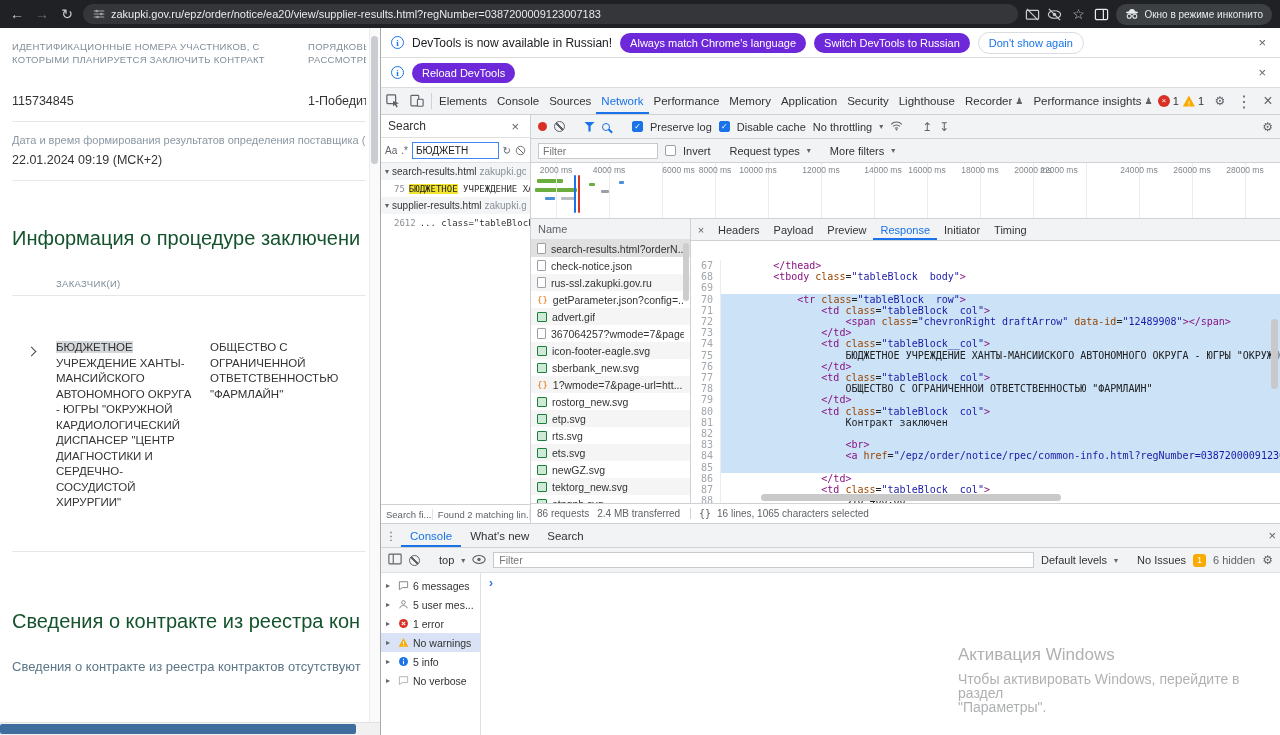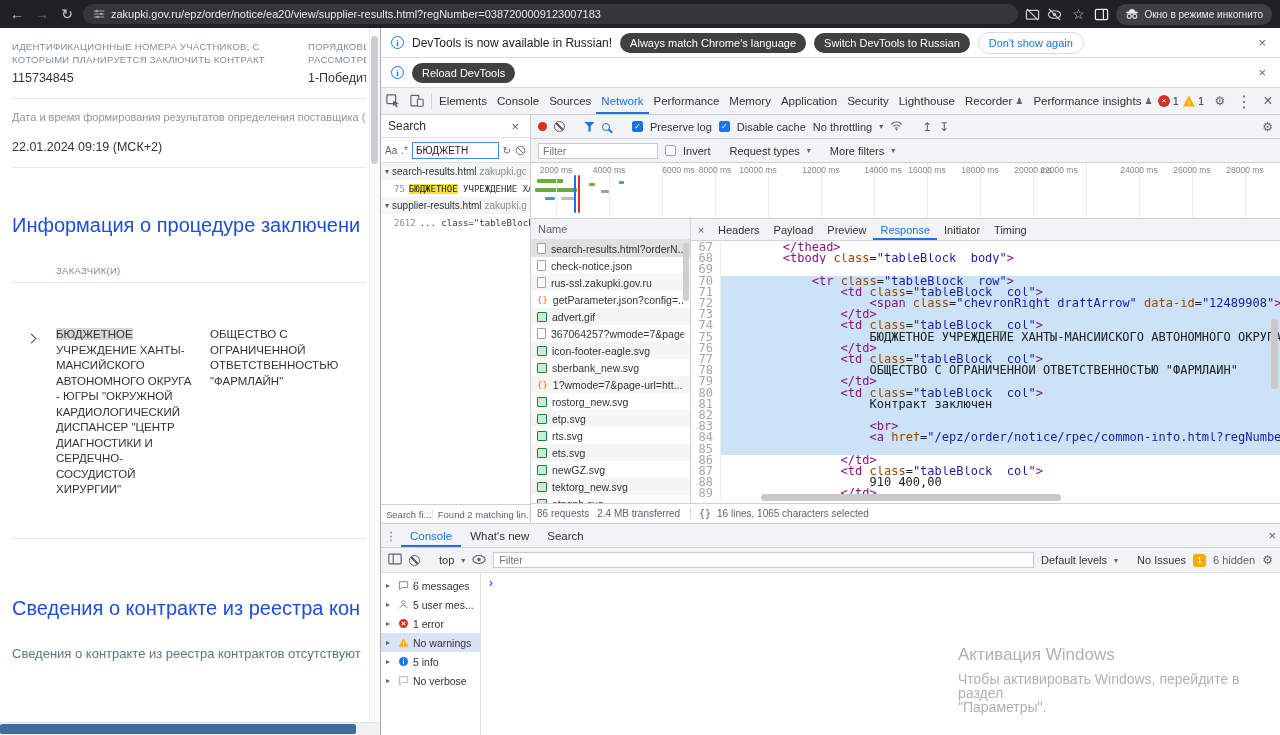--- a/index.html
+++ b/index.html
@@ -19,25 +19,25 @@
   .bicon{flex:0 0 auto;display:flex;align-items:center;}
 
   
   .page{position:absolute;left:0;top:28px;width:380px;height:707px;background:#fff;overflow:hidden;}
   .pg-inner{padding:12px 14px 0 12px;}
   .pg-row{display:flex;gap:10px;}
   .c-left{width:286px;flex:0 0 auto;}
   .c-right{flex:1;min-width:0;white-space:nowrap;overflow:hidden;}
   .pg-cap{font-size:9.5px;color:#7f8d99;line-height:13px;letter-spacing:.3px;}
   .pg-val{font-size:12.5px;color:#333;}
-  .vals{margin-top:5px;}
+  .vals{margin-top:28px;}
   .pg-hr{border:0;border-top:1px solid #e7e7e7;margin-top:13px;}
   .pg-label{font-size:11px;color:#8b98a3;margin-top:12px;white-space:nowrap;overflow:hidden;}
-  .pg-date{margin-top:17px;}
-  .pg-h1{font-size:20px;color:#1d4ed8;margin-top:46px;white-space:nowrap;overflow:hidden;}
+  .pg-date{margin-top:7px;}
+  .pg-h1{font-size:20px;color:#14532d;margin-top:46px;white-space:nowrap;overflow:hidden;}
   .pg-thead{display:flex;margin-top:27px;}
   .col0{width:44px;flex:0 0 auto;padding-left:16px;padding-top:4px;}
   .col1{width:154px;flex:0 0 auto;padding-right:14px;}
   .col2{width:140px;flex:0 0 auto;}
   .pg-hr.tight{margin-top:5px;}
   .pg-trow{display:flex;margin-top:44px;font-size:11.5px;line-height:15.5px;color:#333;}
   .chev{display:inline-block;width:7px;height:7px;border:solid #4a4a4a;border-width:0 1.6px 1.6px 0;
     transform:rotate(-45deg);}
   .hl-gray{background:#d5d8da;}
   .pg-h2{margin-top:58px;}
@@ -50,21 +50,21 @@
   .pg-hthumb{position:absolute;left:0;top:1px;height:10px;width:356px;background:#3f6e9e;border-radius:2px;}
 
   
   .dt{position:absolute;left:380px;top:28px;width:900px;height:707px;background:#fff;
     border-left:1px solid #a9a9a9;display:flex;flex-direction:column;color:#202124;}
   .ibar{height:30px;border-bottom:1px solid #dadce0;display:flex;align-items:center;gap:8px;
     padding:0 10px;font-size:12px;flex:0 0 auto;overflow:hidden;}
   .iinfo{width:13px;height:13px;border-radius:50%;border:1.5px solid #1a73e8;color:#1a73e8;
     font-size:9px;font-weight:bold;display:flex;align-items:center;justify-content:center;flex:0 0 auto;
     font-family:"Liberation Serif",serif;}
-  .pill{background:#404040;color:#fff;border-radius:13px;padding:4px 10px;font-size:11px;white-space:nowrap;flex:0 0 auto;}
+  .pill{background:#6d28d9;color:#fff;border-radius:13px;padding:4px 10px;font-size:11px;white-space:nowrap;flex:0 0 auto;}
   .pill.ghost{background:#fff;color:#1a73e8;border:1px solid #dadce0;}
   .xbtn{color:#5f6368;font-size:13px;padding:0 4px;flex:0 0 auto;}
   .push{margin-left:auto;}
   .ibar .itext{white-space:nowrap;overflow:hidden;}
 
   .tabbar{height:27px;background:#f1f3f4;border-bottom:1px solid #cfd1d4;display:flex;
     align-items:stretch;flex:0 0 auto;overflow:hidden;}
   .ticon{width:24px;display:flex;align-items:center;justify-content:center;color:#5f6368;flex:0 0 auto;}
   .vsep{width:1px;background:#cfd1d4;margin:5px 2px;flex:0 0 auto;}
   .dtab{padding:0 5px;display:flex;align-items:center;font-size:11.5px;color:#333;gap:3px;white-space:nowrap;}
@@ -143,22 +143,22 @@
   .fic-json{flex:0 0 auto;color:#e8710a;font-size:9px;font-family:"DejaVu Sans Mono",monospace;}
   .req-name{overflow:hidden;}
   .req-vthumb{position:absolute;right:1px;top:24px;width:6px;height:58px;background:#cdcdcd;border-radius:3px;}
 
   .respcol{flex:1;display:flex;flex-direction:column;min-width:0;position:relative;}
   .rtabs{height:22px;border-bottom:1px solid #cfd1d4;display:flex;align-items:stretch;font-size:11px;
     color:#333;background:#f1f3f4;flex:0 0 auto;}
   .rx{width:20px;display:flex;align-items:center;justify-content:center;color:#5f6368;}
   .rtab{padding:0 7px;display:flex;align-items:center;white-space:nowrap;}
   .rtab.sel{color:#1a73e8;box-shadow:inset 0 -2px 0 #1a73e8;}
-  .editor{flex:1;overflow:hidden;font-family:"DejaVu Sans Mono",monospace;font-size:12px;
-    line-height:11.2px;position:relative;background:#fff;padding-top:1px;}
+  .editor{flex:1;overflow:hidden;font-family:"DejaVu Sans Mono",monospace;font-size:10px;
+    line-height:11.2px;position:relative;background:#fff;padding-top:19px;}
   .cl{display:flex;}
   .cl .g{flex:0 0 30px;text-align:right;padding-right:7px;color:#a0a6ac;border-right:1px solid #ececec;}
   .cl pre{margin:0;flex:1;white-space:pre;overflow:hidden;font:inherit;padding-left:4px;}
   .cl.sel pre{background:#cbe2f7;}
   .tg{color:#881280;} .ta{color:#994500;} .ts{color:#1a1aa6;} .tp{color:#202124;} .tt{color:#202124;}
   .ed-hthumb{position:absolute;left:70px;bottom:2px;width:300px;height:7px;background:#c9c9c9;border-radius:4px;}
   .ed-vthumb{position:absolute;right:2px;top:100px;width:7px;height:70px;background:#c9c9c9;border-radius:4px;}
 
   .nstatus{height:20px;border-top:1px solid #cfd1d4;display:flex;align-items:center;font-size:10px;
     color:#5f6368;flex:0 0 auto;background:#fff;}

